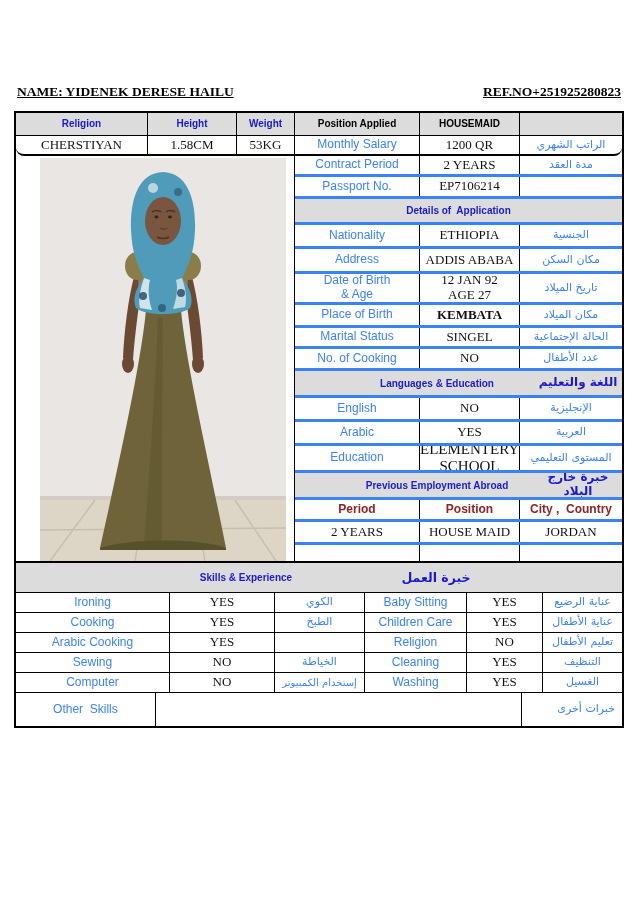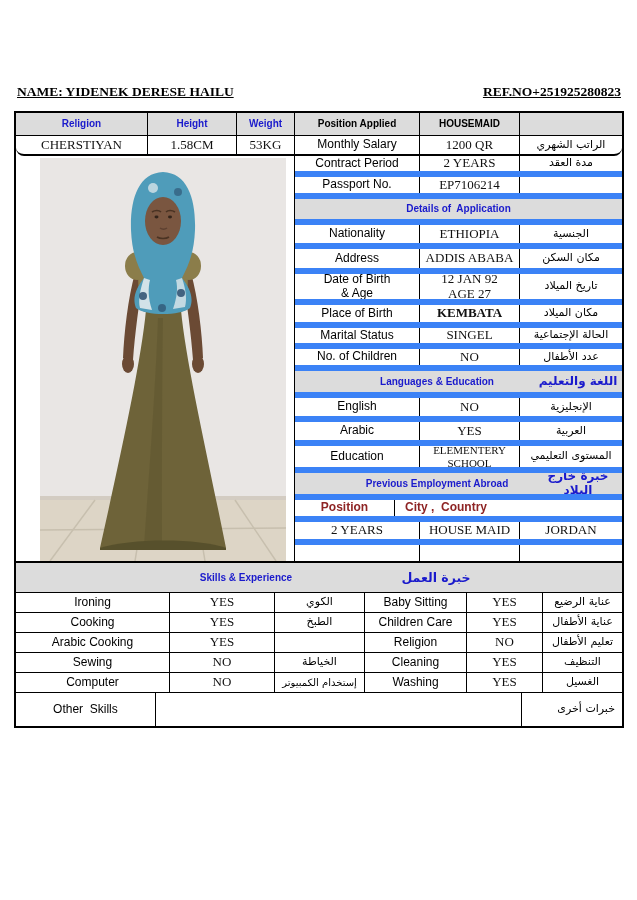--- a/index.html
+++ b/index.html
@@ -20,36 +20,36 @@
   }
   .trow { display:flex; border-bottom:1px solid #000; box-sizing:border-box; }
   .cell {
     box-sizing:border-box; border-right:1px solid #000;
     display:flex; flex-direction:column; align-items:center; justify-content:center;
     text-align:center; overflow:hidden; line-height:1.15;
   }
   .cell.last { border-right:none; }
   .gray { background:#dcdcdc; }
   .blue { color:#1a1acc; font-weight:bold; }
-  .red  { color:#000000; }
+  .red  { color:#3b82f6; }
   .maroon { color:#8e2424; font-weight:bold; }
   .serif { font-family:"Liberation Serif", serif; font-size:13px; color:#111; }
   .lbl { font-size:12px; }
   .hdr { font-size:10px; font-weight:bold; }
   .arx { font-family:"DejaVu Sans", sans-serif; font-size:11px; direction:rtl; }
   .pre { white-space:pre; }
 
   
   .c-rel{width:132px}.c-hei{width:89px}.c-wei{width:58px}
   .c-lab{width:125px}.c-val{width:100px}.c-ar{width:102px}
   
   .tbody { display:flex; height:407px; border-bottom:2px solid #000; box-sizing:border-box; }
   .photo-cell { width:279px; box-sizing:border-box; border-right:1px solid #000; background:#fff; position:relative; }
   .right-col { width:327px; display:flex; flex-direction:column; }
-  .rrow { display:flex; border-bottom:6px solid #3b82f6; box-sizing:border-box; }
+  .rrow { display:flex; border-bottom:3px solid #3b82f6; box-sizing:border-box; }
   .rrow.lastr { border-bottom:none; flex:1; }
   .span-title { width:225px; box-sizing:border-box; display:flex; align-items:center; justify-content:center;margin-left:45px; }
   
   .sk-title { position:relative; height:30px; border-bottom:1px solid #000; box-sizing:border-box; }
   .sk-title span { position:absolute; top:0; height:100%; display:flex; align-items:center; justify-content:center; }
   .s1{width:154px}.s2{width:105px}.s3{width:90px}.s4{width:102px}.s5{width:76px}.s6{width:79px}
   .s-mid{width:373px}
   .skrow { height:20px; }
   .oth { height:33px; border-bottom:none;gap:28px; }
   .row2 { border-bottom:2px solid #000;border-radius:8px; }
@@ -186,21 +186,21 @@
           <div class="cell c-ar last red arx">مكان الميلاد</div>
         </div>
 
         <div class="rrow" style="height:21px">
           <div class="cell c-lab red lbl">Marital Status</div>
           <div class="cell c-val serif">SINGEL</div>
           <div class="cell c-ar last red arx">الحالة الإجتماعية</div>
         </div>
 
         <div class="rrow" style="height:22px">
-          <div class="cell c-lab red lbl">No. of Children</div>
+          <div class="cell c-lab red lbl">No. of Cooking</div>
           <div class="cell c-val serif">NO</div>
           <div class="cell c-ar last red arx">عدد الأطفال</div>
         </div>
 
         <div class="rrow gray" style="height:27px">
           <div class="span-title blue hdr">Languages &amp; Education</div>
           <div class="cell c-ar last blue arx" style="font-size:12px">اللغة والتعليم</div>
         </div>
 
         <div class="rrow" style="height:24px">
@@ -210,30 +210,31 @@
         </div>
 
         <div class="rrow" style="height:24px">
           <div class="cell c-lab red lbl">Arabic</div>
           <div class="cell c-val serif">YES</div>
           <div class="cell c-ar last red arx">العربية</div>
         </div>
 
         <div class="rrow" style="height:27px">
           <div class="cell c-lab red lbl">Education</div>
-          <div class="cell c-val serif" style="font-size:11px">ELEMENTERY SCHOOL</div>
+          <div class="cell c-val serif" style="font-size:15px">ELEMENTERY SCHOOL</div>
           <div class="cell c-ar last red arx">المستوى التعليمي</div>
         </div>
 
         <div class="rrow gray" style="height:27px">
           <div class="span-title blue hdr">Previous Employment Abroad</div>
           <div class="cell c-ar last blue arx" style="font-size:12px">خبرة خارج البلاد</div>
         </div>
 
         <div class="rrow" style="height:22px">
+          <div class="cell c-lab maroon lbl">Period</div>
           <div class="cell c-val maroon lbl">Position</div>
           <div class="cell c-ar last maroon lbl pre">City ,  Country</div>
         </div>
 
         <div class="rrow" style="height:23px">
           <div class="cell c-lab serif">2 YEARS</div>
           <div class="cell c-val serif">HOUSE MAID</div>
           <div class="cell c-ar last serif">JORDAN</div>
         </div>
 

